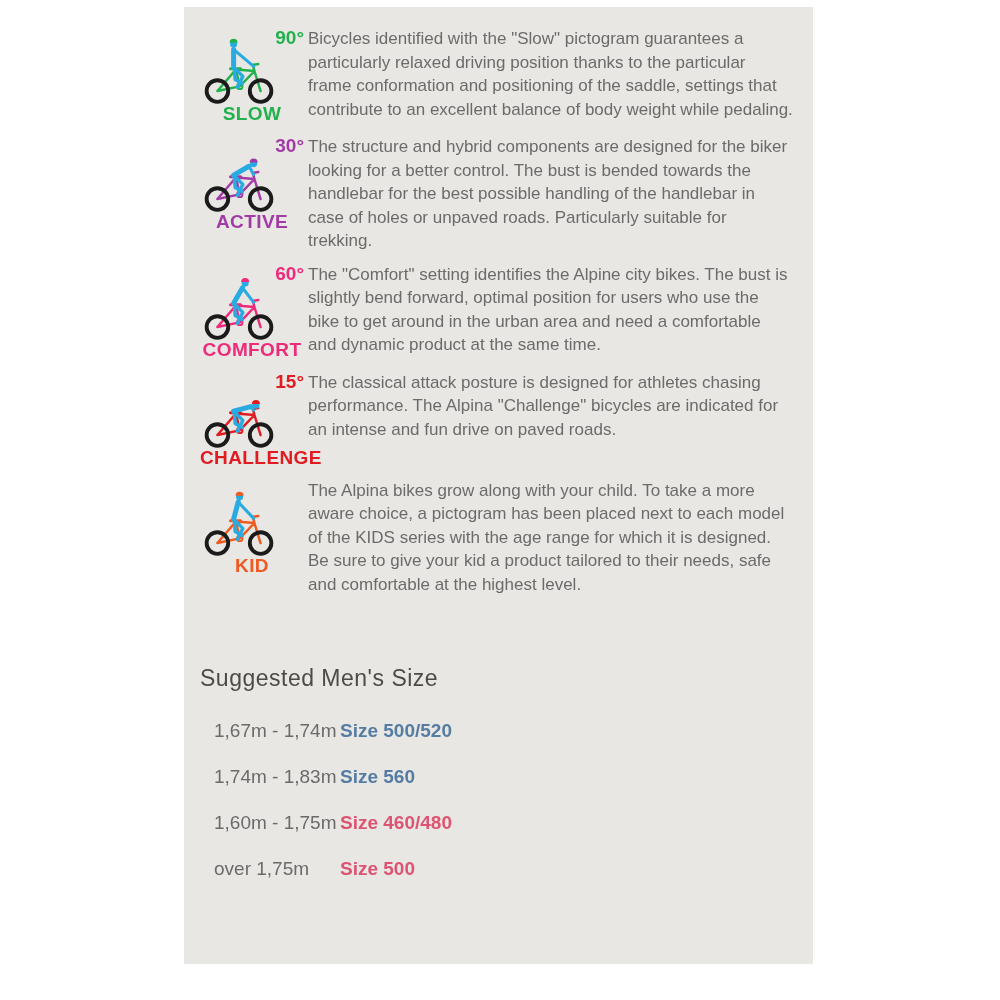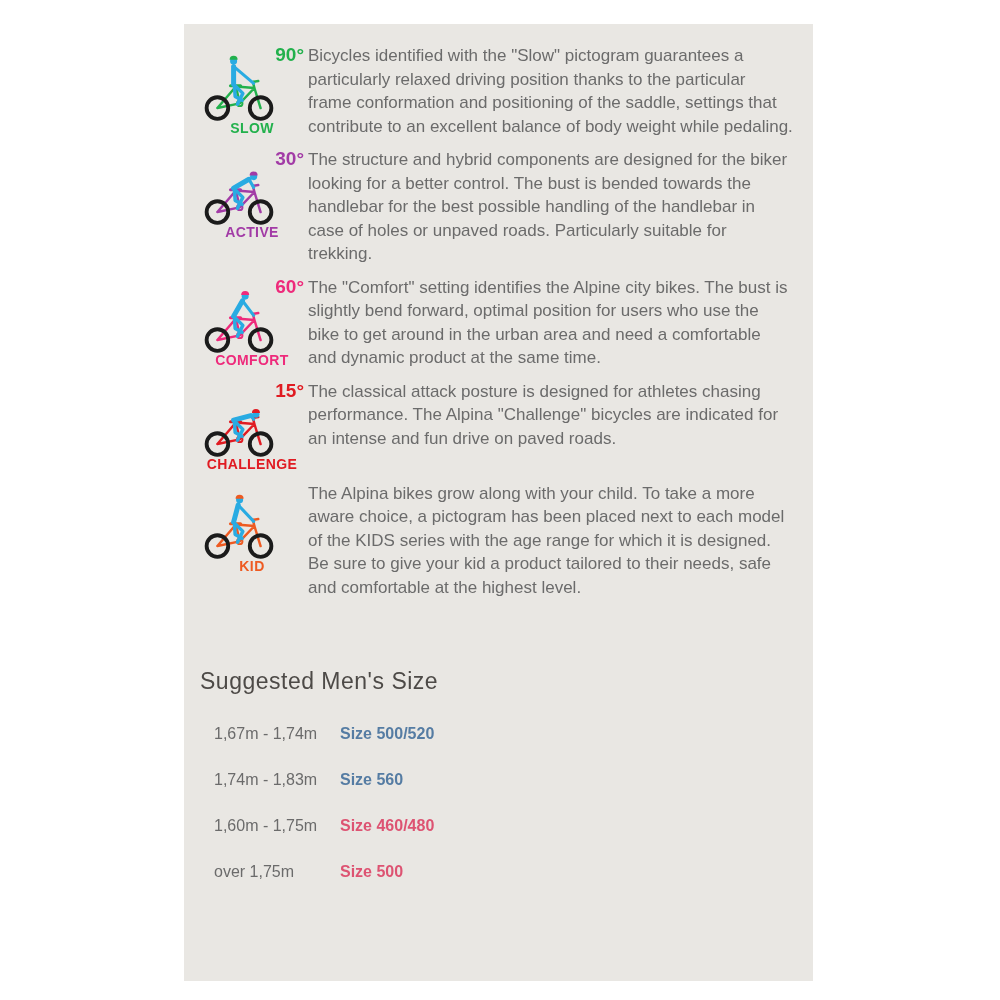--- a/index.html
+++ b/index.html
@@ -5,56 +5,56 @@
   * { box-sizing: border-box; }
   html, body { margin: 0; padding: 0; }
   body {
     width: 1000px; height: 1000px;
     background: #ffffff;
     font-family: "Liberation Sans", sans-serif;
     position: relative;
   }
   .panel {
     position: absolute;
-    left: 184px; top: 24px;
+    left: 184px; top: 7px;
     width: 629px; height: 957px;
     background: #e9e7e3;
     padding-top: 18px;
     overflow: hidden;
   }
   .picto-row { display: flex; margin: 0 0 8px 16px; }
   .icon-col {
     position: relative;
     flex: 0 0 104px; width: 104px;
     text-align: center;
   }
   .angle {
     position: absolute; top: 2px; right: 0;
     font-weight: bold; font-size: 19px;
   }
   .bike-svg { display: block; width: 74px; height: 68px; margin: 12px auto 0 2px; }
   .picto-label {
-    display: block; font-weight: bold; font-size: 14px;
+    display: block; font-weight: bold; font-size: 19px;
     letter-spacing: 0.4px; margin-top: -2px;
   }
   .picto-text {
     margin: 2px 20px 0 4px;
     width: 497px;
     font-size: 17px; line-height: 23.5px;
     color: #6b6b6b;
   }
   .size-heading {
     margin: 62px 0 0 16px;
     font-size: 23px; font-weight: 300;
     line-height: 40px; letter-spacing: 0.5px;
     color: #4d4a47;
   }
   .size-heading.womens { margin-top: 28px; }
   .size-table { margin: 22px 0 0 30px; }
-  .size-row { display: flex; align-items: center; height: 22px; margin-bottom: 24px; font-size: 16px; }
+  .size-row { display: flex; align-items: center; height: 22px; margin-bottom: 24px; font-size: 19px; }
   .height-range { width: 126px; color: #6b6b6b; }
   .size-link { font-weight: 600; text-decoration: none; cursor: pointer; }
 </style>
 </head>
 <body>
 
 <div class="panel">
 
   <div class="picto-row">
     <div class="icon-col" style="color: rgb(34, 177, 76);">

